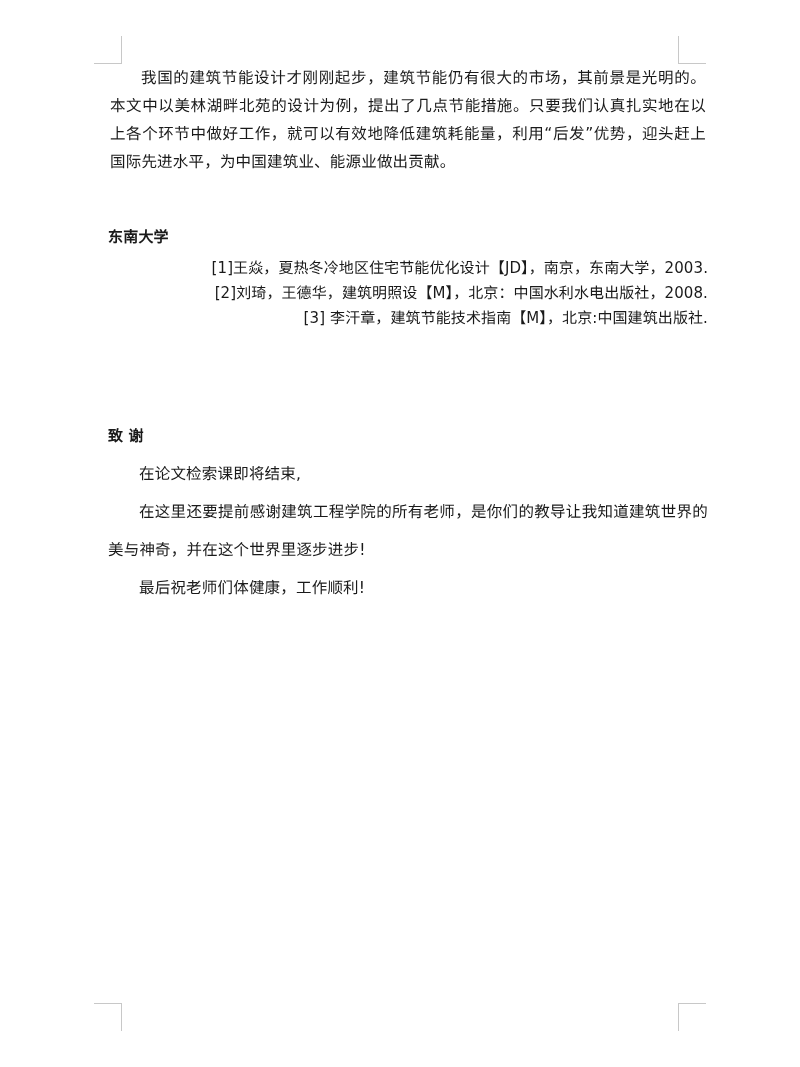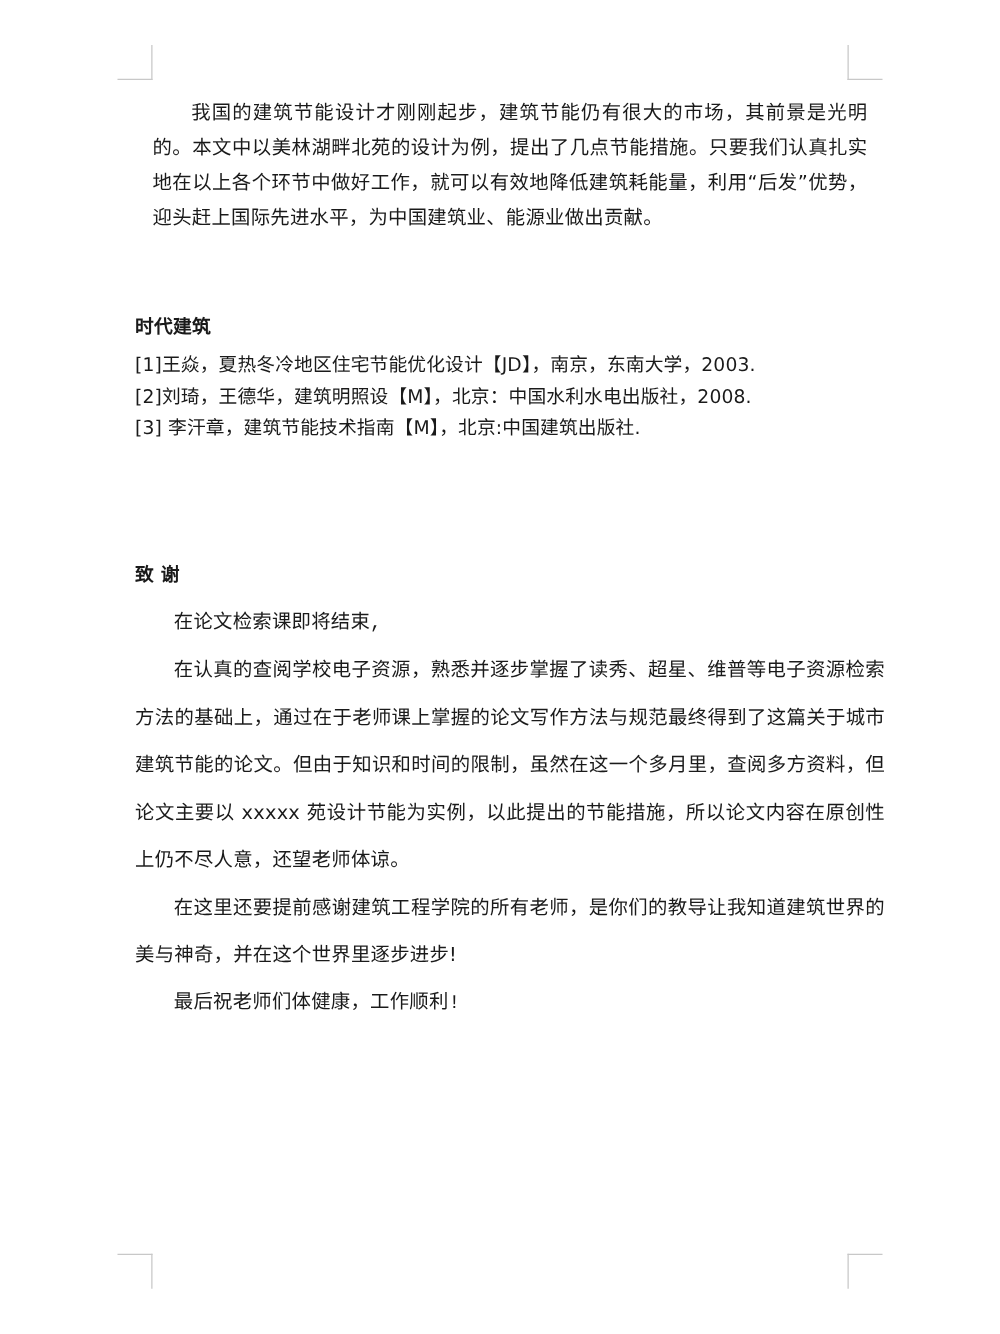--- a/index.html
+++ b/index.html
@@ -64,21 +64,21 @@
     left: 108px;
     top: 62px;
     width: 600px;
   }
 
   .body-para {
     font-size: 15.5px;
     line-height: 28px;
     text-align: justify;
     text-justify: inter-ideograph;
-    margin: 14px;
+    margin: 2px;
     letter-spacing: 0.2px;
   }
   .indent-2 { text-indent: 2em; }
 
   .section-gap-refs { height: 46px; }
   .section-gap-thanks { height: 92px; }
 
   .heading {
     font-size: 15px;
     font-weight: bold;
@@ -94,68 +94,67 @@
     list-style: none;
     margin: 0;
     padding: 0;
   }
   .ref-item {
     font-size: 15px;
     line-height: 25px;
     margin: 0;
     white-space: nowrap;
     letter-spacing: 0.1px;
+    text-align: right;
   }
 
   .thanks-block {
     margin-top: 0;
   }
   .thanks-para {
     font-size: 15.5px;
     line-height: 38px;
     text-align: justify;
     text-justify: inter-ideograph;
     margin: 0;
     text-indent: 2em;
     letter-spacing: 0.2px;
   }
   .thanks-short {
     white-space: nowrap;
-    font-family: Liberation Mono, monospace;
   }
 </style>
 </head>
 <body>
 
 <div class="page">
 
   <div class="crop-mark crop-tl"></div>
   <div class="crop-mark crop-tr"></div>
   <div class="crop-mark crop-bl"></div>
   <div class="crop-mark crop-br"></div>
 
   <div class="content">
 
     <p class="body-para indent-2">我国的建筑节能设计才刚刚起步，建筑节能仍有很大的市场，其前景是光明的。本文中以美林湖畔北苑的设计为例，提出了几点节能措施。只要我们认真扎实地在以上各个环节中做好工作，就可以有效地降低建筑耗能量，利用“后发”优势，迎头赶上国际先进水平，为中国建筑业、能源业做出贡献。</p>
 
     <div class="section-gap-refs"></div>
 
-    <h2 class="heading">时代建筑</h2>
+    <h2 class="heading">东南大学</h2>
 
     <ul class="ref-list">
       <li class="ref-item">[1]王焱，夏热冬冷地区住宅节能优化设计【JD】，南京，东南大学，2003.</li>
       <li class="ref-item">[2]刘琦，王德华，建筑明照设【M】，北京：中国水利水电出版社，2008.</li>
       <li class="ref-item">[3] 李汗章，建筑节能技术指南【M】，北京:中国建筑出版社.</li>
     </ul>
 
     <div class="section-gap-thanks"></div>
 
     <h2 class="heading heading-spaced">致 谢</h2>
 
     <div class="thanks-block">
       <p class="thanks-para thanks-short">在论文检索课即将结束,</p>
-      <p class="thanks-para">在认真的查阅学校电子资源，熟悉并逐步掌握了读秀、超星、维普等电子资源检索方法的基础上，通过在于老师课上掌握的论文写作方法与规范最终得到了这篇关于城市建筑节能的论文。但由于知识和时间的限制，虽然在这一个多月里，查阅多方资料，但论文主要以 xxxxx 苑设计节能为实例，以此提出的节能措施，所以论文内容在原创性上仍不尽人意，还望老师体谅。</p>
       <p class="thanks-para">在这里还要提前感谢建筑工程学院的所有老师，是你们的教导让我知道建筑世界的美与神奇，并在这个世界里逐步进步!</p>
       <p class="thanks-para thanks-short">最后祝老师们体健康，工作顺利!</p>
     </div>
 
   </div>
 </div>
 
 </body></html>

